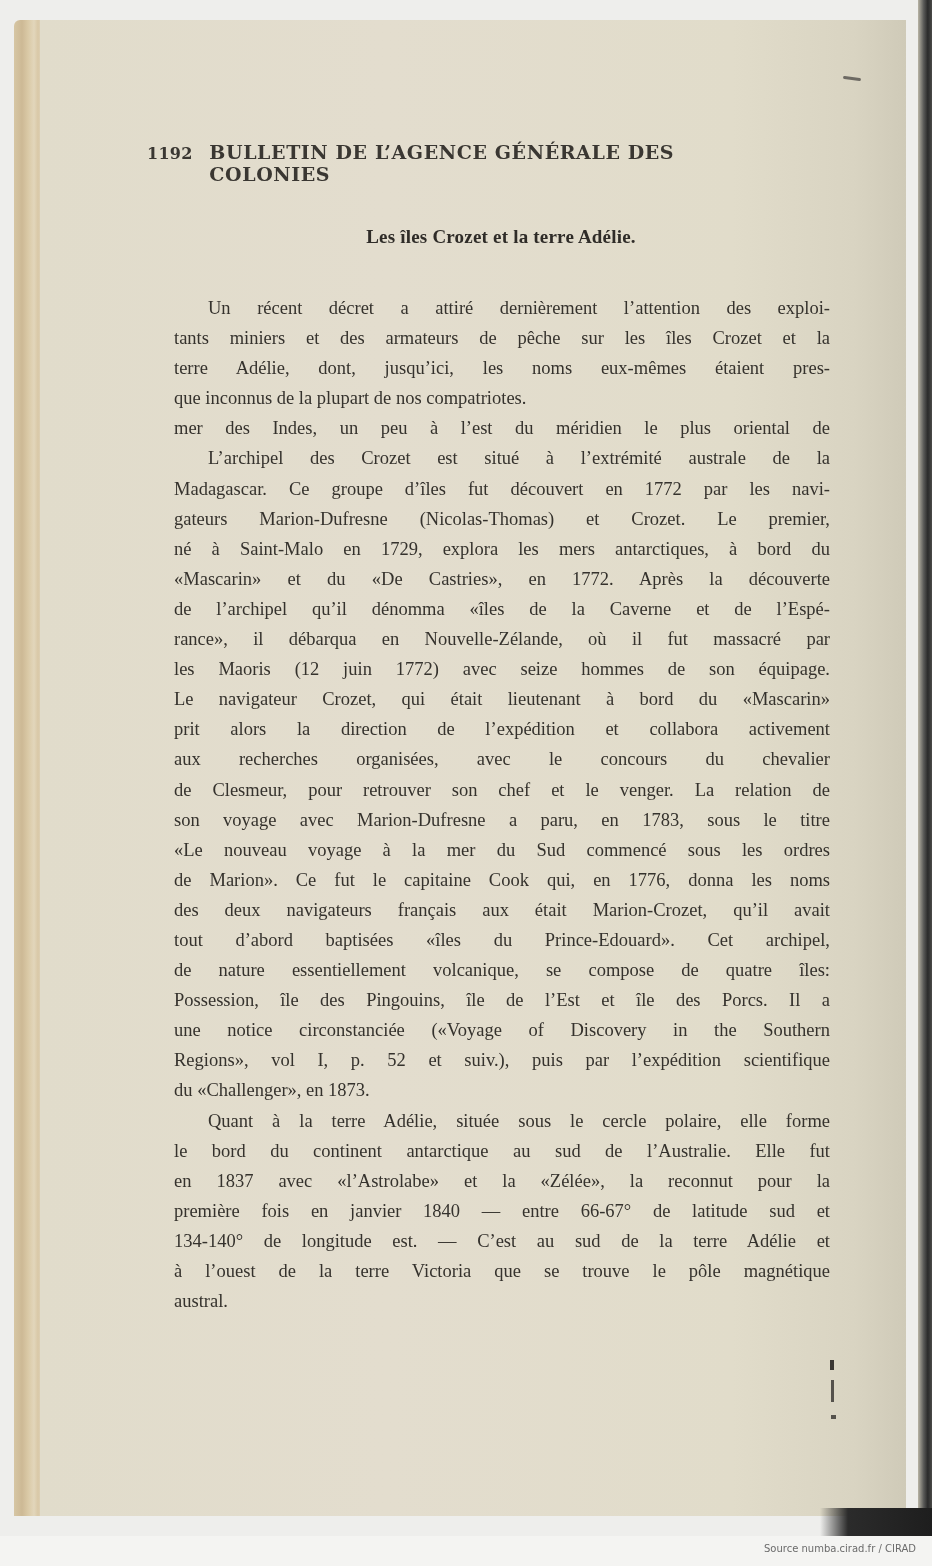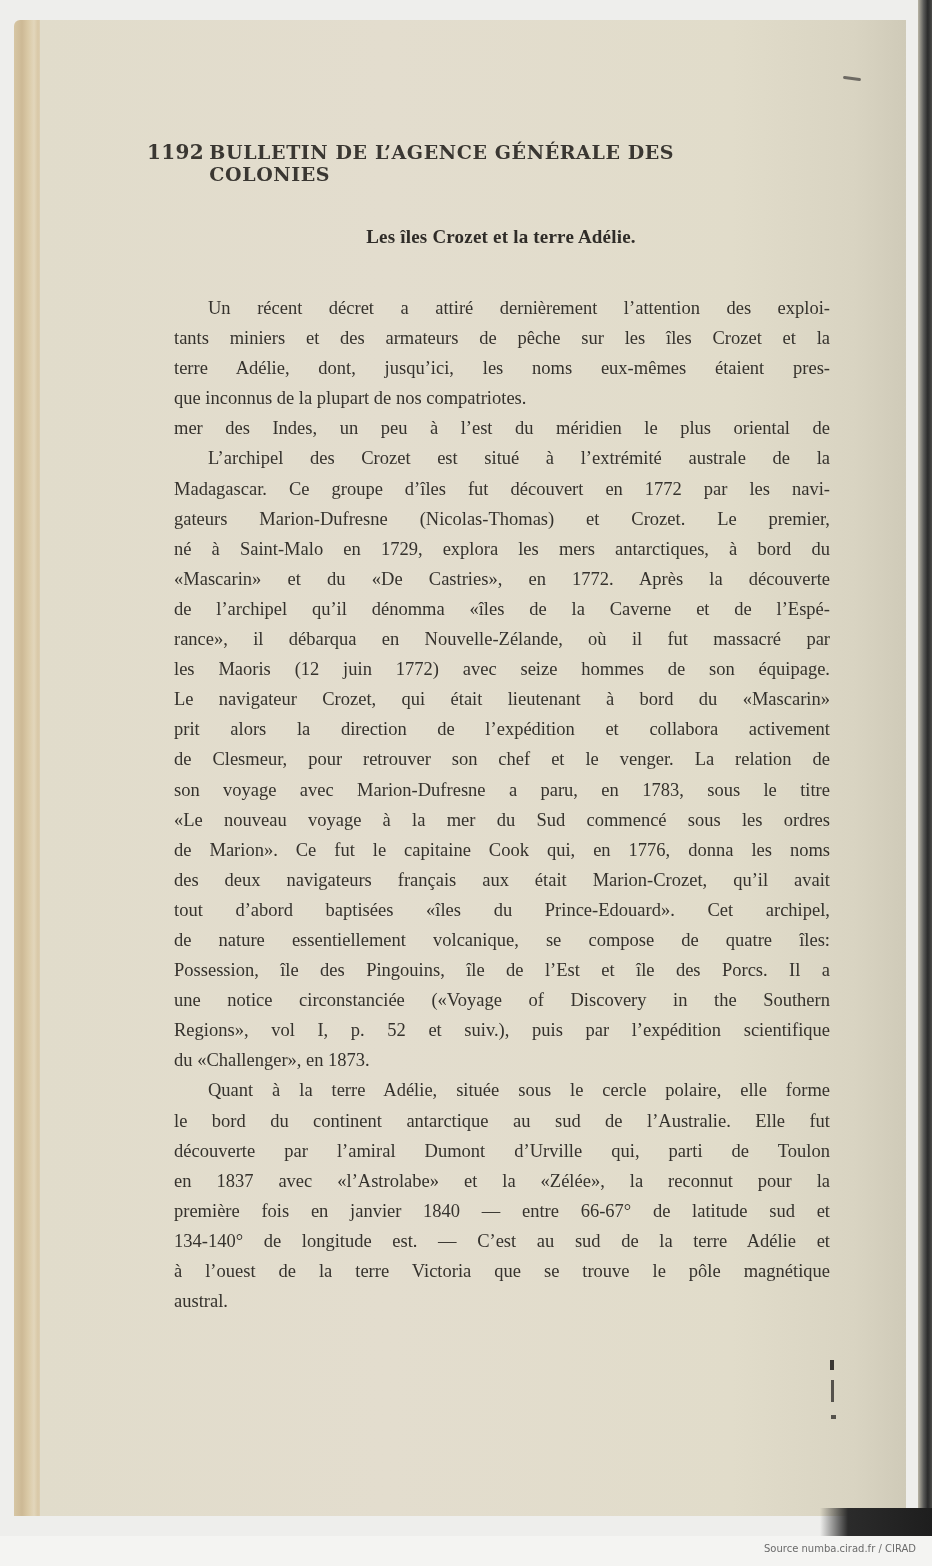--- a/index.html
+++ b/index.html
@@ -28,21 +28,21 @@
     .bottom-shadow {
       position: absolute; left: 820px; top: 1508px; width: 112px; height: 28px;
       background: linear-gradient(90deg, rgba(40,40,40,0) 0%, #2b2b2b 25%, #1e1e1e 100%);
     }
     .running-head {
       position: absolute; left: 147px; top: 100px; width: 590px;
       display: flex; align-items: baseline;
       color: #3a3732; font-weight: bold; font-size: 15px;
       letter-spacing: 0.3px;
     }
-    .running-head .page-num { width: 70px; font-size: 20px; }
+    .running-head .page-num { width: 70px; font-size: 16px; }
     .running-head .journal { font-size: 19px; letter-spacing: 0.6px; margin-top: 41px; }
     .article-title {
       position: absolute; left: 0; top: 226px; width: 932px; text-align: center;
       padding-left: 70px; box-sizing: border-box;
       font-weight: bold; font-size: 19px; color: #2f2c28;
       font-family: Liberation Serif, serif; letter-spacing: 0.2px;
     }
     .body-text {
       position: absolute; left: 174px; top: 293px; width: 656px;
       color: #35322d; font-size: 18.5px; line-height: 30.1px;
@@ -93,34 +93,34 @@
   <span class="line indent">L’archipel des Crozet est situé à l’extrémité australe de la</span>
   <span class="line">Madagascar. Ce groupe d’îles fut découvert en 1772 par les navi-</span>
   <span class="line">gateurs Marion-Dufresne (Nicolas-Thomas) et Crozet. Le premier,</span>
   <span class="line">né à Saint-Malo en 1729, explora les mers antarctiques, à bord du</span>
   <span class="line">«Mascarin» et du «De Castries», en 1772. Après la découverte</span>
   <span class="line">de l’archipel qu’il dénomma «îles de la Caverne et de l’Espé-</span>
   <span class="line">rance», il débarqua en Nouvelle-Zélande, où il fut massacré par</span>
   <span class="line">les Maoris (12 juin 1772) avec seize hommes de son équipage.</span>
   <span class="line">Le navigateur Crozet, qui était lieutenant à bord du «Mascarin»</span>
   <span class="line">prit alors la direction de l’expédition et collabora activement</span>
+  <span class="line">aux recherches organisées, avec le concours du chevalier</span>
   <span class="line">de Clesmeur, pour retrouver son chef et le venger. La relation de</span>
   <span class="line">son voyage avec Marion-Dufresne a paru, en 1783, sous le titre</span>
   <span class="line">«Le nouveau voyage à la mer du Sud commencé sous les ordres</span>
   <span class="line">de Marion». Ce fut le capitaine Cook qui, en 1776, donna les noms</span>
   <span class="line">des deux navigateurs français aux était Marion-Crozet, qu’il avait</span>
   <span class="line">tout d’abord baptisées «îles du Prince-Edouard». Cet archipel,</span>
   <span class="line">de nature essentiellement volcanique, se compose de quatre îles:</span>
   <span class="line">Possession, île des Pingouins, île de l’Est et île des Porcs. Il a</span>
   <span class="line">une notice circonstanciée («Voyage of Discovery in the Southern</span>
   <span class="line">Regions», vol I, p. 52 et suiv.), puis par l’expédition scientifique</span>
   <span class="line last">du «Challenger», en 1873.</span>
   <span class="line indent">Quant à la terre Adélie, située sous le cercle polaire, elle forme</span>
   <span class="line">le bord du continent antarctique au sud de l’Australie. Elle fut</span>
-  <span class="line">découverte par l’amiral Dumont d’Urville qui, parti de Toulon</span>
   <span class="line">en 1837 avec «l’Astrolabe» et la «Zélée», la reconnut pour la</span>
   <span class="line">première fois en janvier 1840 — entre 66-67° de latitude sud et</span>
   <span class="line">134-140° de longitude est. — C’est au sud de la terre Adélie et</span>
   <span class="line">à l’ouest de la terre Victoria que se trouve le pôle magnétique</span>
   <span class="line last">austral.</span>
 </div>
 
 <div class="margin-mark" style="left:830px;top:1360px;height:10px;"></div>
 <div class="margin-mark" style="left:831px;top:1380px;height:22px;width:3px;background:#55524c;"></div>
 <div class="margin-mark" style="left:831px;top:1415px;height:4px;width:5px;background:#55524c;"></div>

